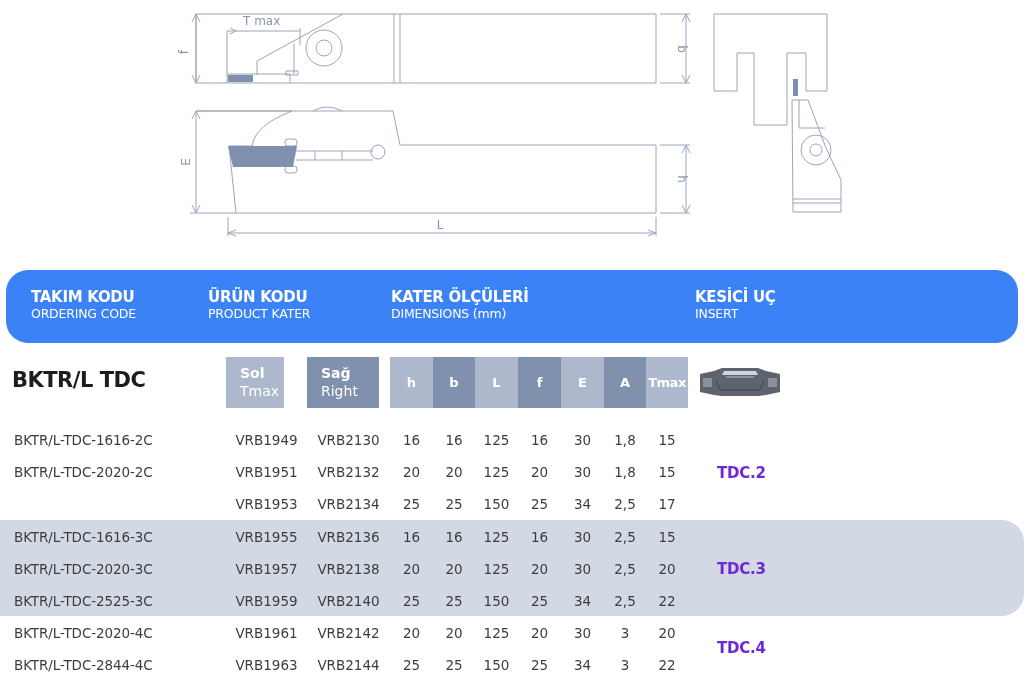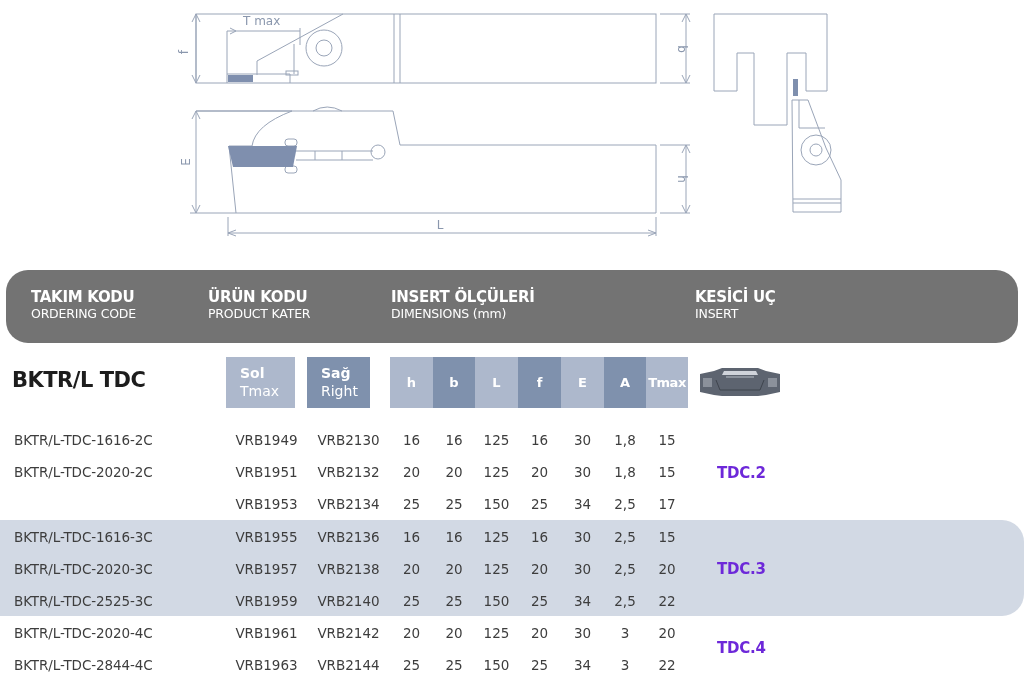--- a/index.html
+++ b/index.html
@@ -9,21 +9,21 @@
     font-family:"DejaVu Sans", "Liberation Sans", sans-serif;
     color:#3a3a3a;
   }
 
   
   #drawings { position:absolute; left:0; top:0; width:1024px; height:260px; }
 
   
   .band {
     position:absolute; left:6px; top:270px; width:1012px; height:73px;
-    background:#737373; border-radius:22px;
+    background:#3b82f6; border-radius:22px;
   }
   .band .hcol { position:absolute; top:18px; color:#fff; }
   .band .hcol .tr { font-weight:bold; font-size:15px; letter-spacing:-0.3px; line-height:18px; }
   .band .hcol .en { font-size:12.5px; line-height:16px; letter-spacing:-0.2px; }
 
   .family {
     position:absolute; left:12px; top:368px; font-size:21px; font-weight:bold;
     color:#1d1d1d; letter-spacing:-0.5px; font-family:"DejaVu Sans", sans-serif;
   }
 
@@ -164,36 +164,36 @@
 <div class="band">
   <div class="hcol" style="left:25px;">
     <div class="tr">TAKIM KODU</div>
     <div class="en">ORDERING CODE</div>
   </div>
   <div class="hcol" style="left:202px;">
     <div class="tr">ÜRÜN KODU</div>
     <div class="en">PRODUCT KATER</div>
   </div>
   <div class="hcol" style="left:385px;">
-    <div class="tr">INSERT ÖLÇÜLERİ</div>
+    <div class="tr">KATER ÖLÇÜLERİ</div>
     <div class="en">DIMENSIONS (mm)</div>
   </div>
   <div class="hcol" style="left:689px;">
     <div class="tr">KESİCİ UÇ</div>
     <div class="en">INSERT</div>
   </div>
 </div>
 
 <div class="family">BKTR/L TDC</div>
 
-<div class="colhdr light two" style="left:226px; width:69px;">
+<div class="colhdr light two" style="left:226px; width:58px;">
   <span class="tr">Sol</span>
   <span class="en">Tmax</span>
 </div>
-<div class="colhdr dark two" style="left:307px; width:63px;">
+<div class="colhdr dark two" style="left:307px; width:72px;">
   <span class="tr">Sağ</span>
   <span class="en">Right</span>
 </div>
 <div class="colhdr light" style="left:390px; width:43px;">h</div>
 <div class="colhdr dark" style="left:433px; width:42px;">b</div>
 <div class="colhdr light" style="left:475px; width:43px;">L</div>
 <div class="colhdr dark" style="left:518px; width:43px;">f</div>
 <div class="colhdr light" style="left:561px; width:43px;">E</div>
 <div class="colhdr dark" style="left:604px; width:42px;">A</div>
 <div class="colhdr light" style="left:646px; width:42px; letter-spacing:-0.5px;">Tmax</div>

